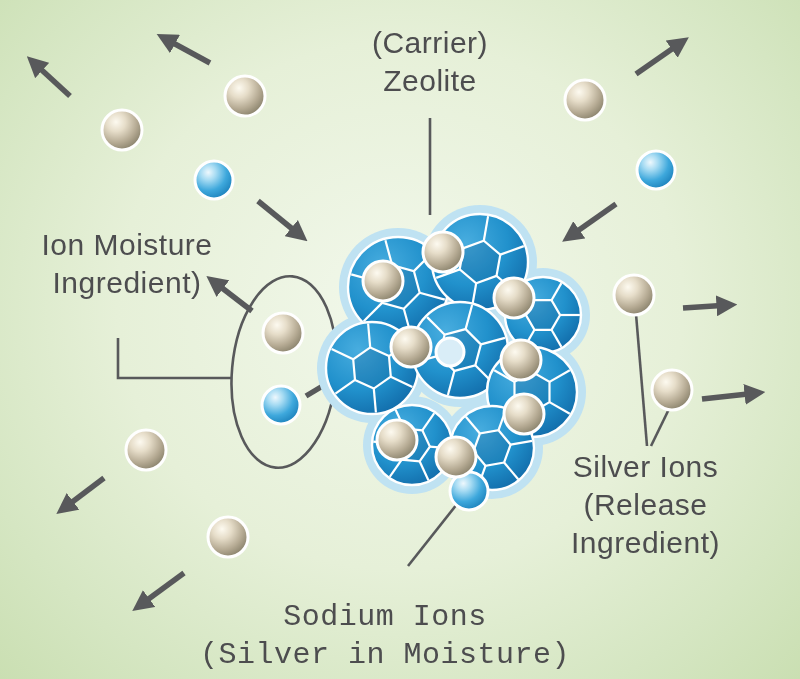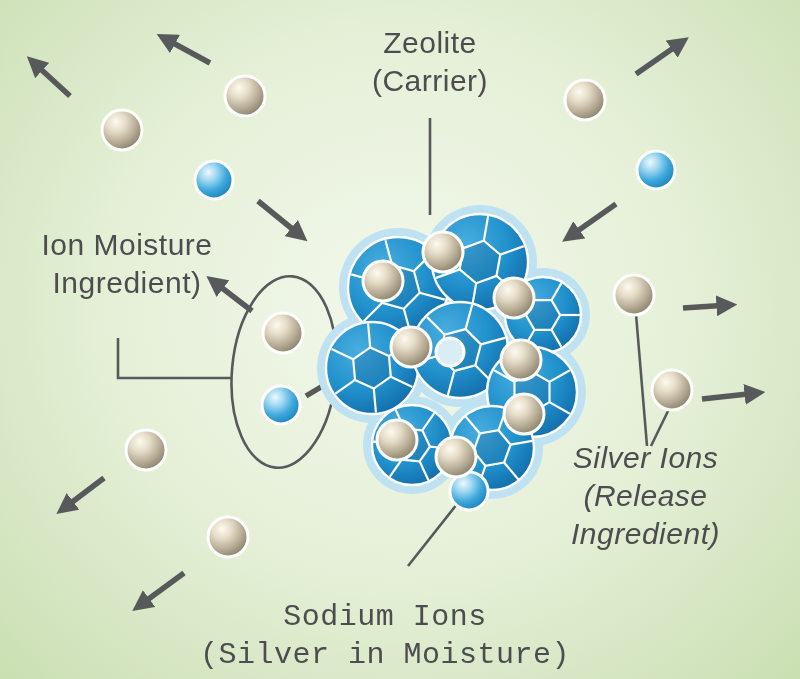--- a/index.html
+++ b/index.html
@@ -168,30 +168,30 @@
         <circle cx="514" cy="298" r="20" fill="url(#silverGrad)" stroke="#ffffff" stroke-width="3"></circle>
         <circle cx="411" cy="347" r="20" fill="url(#silverGrad)" stroke="#ffffff" stroke-width="3"></circle>
         <circle cx="521" cy="360" r="20" fill="url(#silverGrad)" stroke="#ffffff" stroke-width="3"></circle>
         <circle cx="397" cy="440" r="20" fill="url(#silverGrad)" stroke="#ffffff" stroke-width="3"></circle>
         <circle cx="456" cy="457" r="20" fill="url(#silverGrad)" stroke="#ffffff" stroke-width="3"></circle>
         <circle cx="524" cy="414" r="20" fill="url(#silverGrad)" stroke="#ffffff" stroke-width="3"></circle>
       </g>
     </svg>
 
   <div class="label" style="left:310px; top:24px; width:240px;">
+    <div>(Carrier)</div>
     <div>Zeolite</div>
-    <div>(Carrier)</div>
   </div>
 
   <div class="label" style="left:12px; top:226px; width:230px;">
     <div>Ion Moisture</div>
     <div>Ingredient)</div>
   </div>
 
-  <div class="label" style="left:533px; top:439px; width:225px;font-style:italic;">
+  <div class="label" style="left:533px; top:448px; width:225px;">
     <div>Silver Ions</div>
     <div>(Release</div>
     <div>Ingredient)</div>
   </div>
 
   <div class="label" style="left:165px; top:598px; width:440px;font-family:Liberation Mono, monospace;">
     <div>Sodium Ions</div>
     <div>(Silver in Moisture)</div>
   </div>
 

